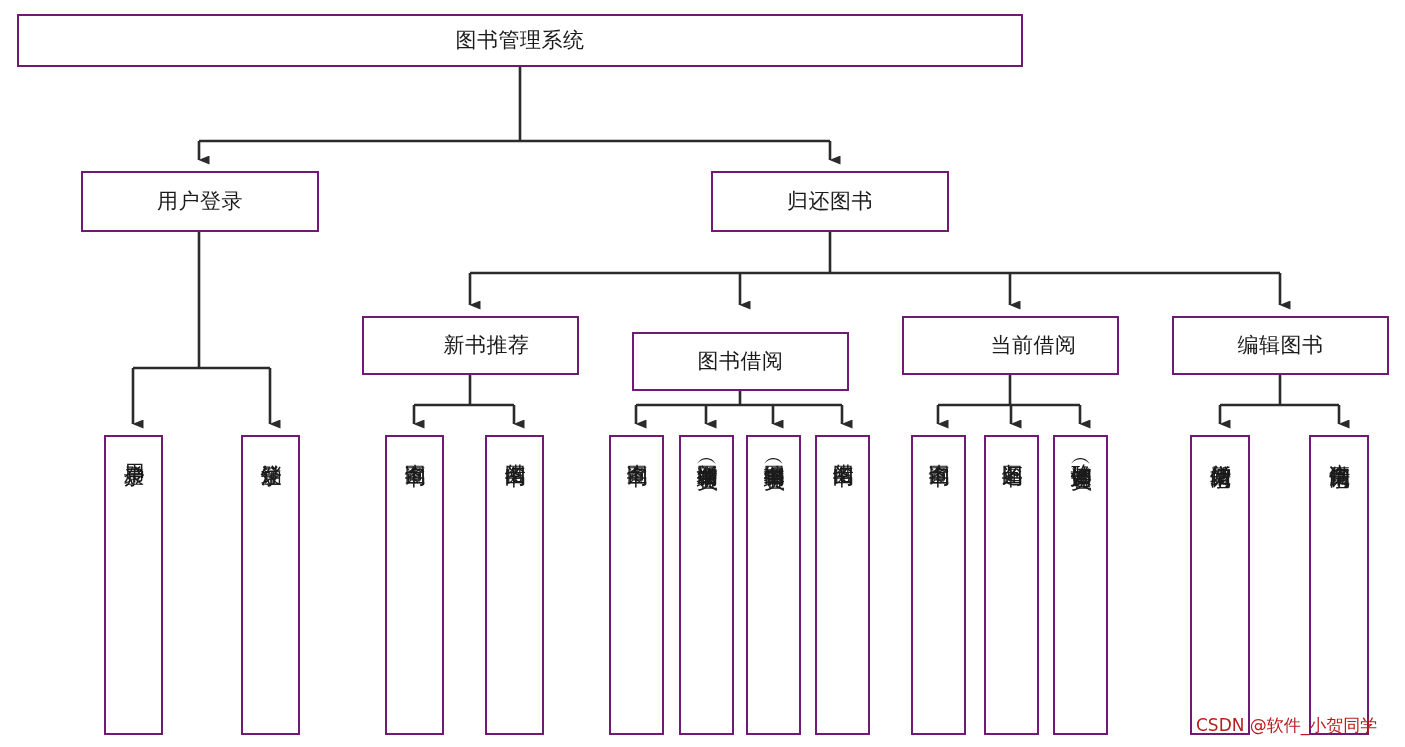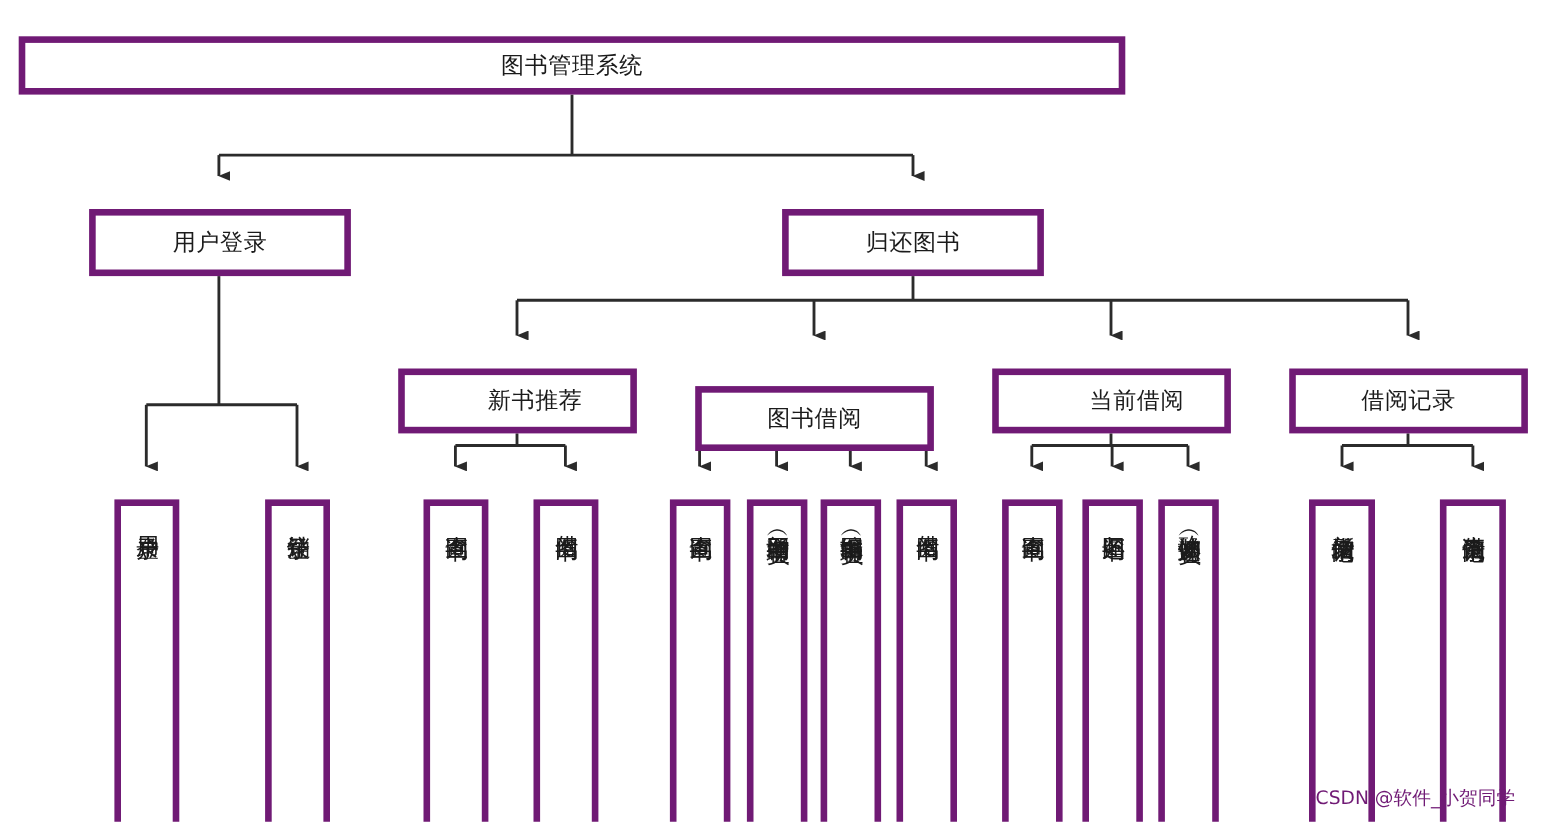--- a/index.html
+++ b/index.html
@@ -24,26 +24,25 @@
     left: 0;
     top: 0;
     width: 1405px;
     height: 747px;
     display: block;
   }
   .node-box {
     position: absolute;
     box-sizing: border-box;
     background: #ffffff;
-    border: 6px solid #701a75;
+    border: 2px solid #701a75;
     display: flex;
     align-items: center;
     justify-content: center;
     overflow: hidden;
-    margin-top: 19px;
   }
   .node-label-h {
     font-size: 21px;
     color: #1b1b1b;
     line-height: 1.25;
     white-space: nowrap;
     letter-spacing: 0.5px;
   }
   .node-label-v {
     font-size: 21px;
@@ -54,21 +53,21 @@
     letter-spacing: 1px;
     white-space: nowrap;
   }
   .leaf-box {
     align-items: flex-start;
     justify-content: center;
     padding-top: 10px;
   }
   .watermark {
     position: absolute;
-    color: #701a75;
+    color: #b91c1c;
     font-size: 17px;
     white-space: nowrap;
     pointer-events: none;
   }
 </style>
 </head>
 <body>
 
 <div id="diagram-root">
 
@@ -162,21 +161,21 @@
 
   <div class="node-box" style="left:632px; top:332px; width:217px; height:59px;">
     <span class="node-label-h">图书借阅</span>
   </div>
 
   <div class="node-box" style="left:902px; top:316px; width:217px; height:59px;padding-left:46px;">
     <span class="node-label-h">当前借阅</span>
   </div>
 
   <div class="node-box" style="left:1172px; top:316px; width:217px; height:59px;">
-    <span class="node-label-h">借阅记录</span>
+    <span class="node-label-h">编辑图书</span>
   </div>
 
   <div class="node-box leaf-box" style="left:104px; top:435px; width:59px; height:300px;">
     <span class="node-label-v">用户登录</span>
   </div>
 
   <div class="node-box leaf-box" style="left:241px; top:435px; width:59px; height:300px;">
     <span class="node-label-v">注销登录</span>
   </div>
 

